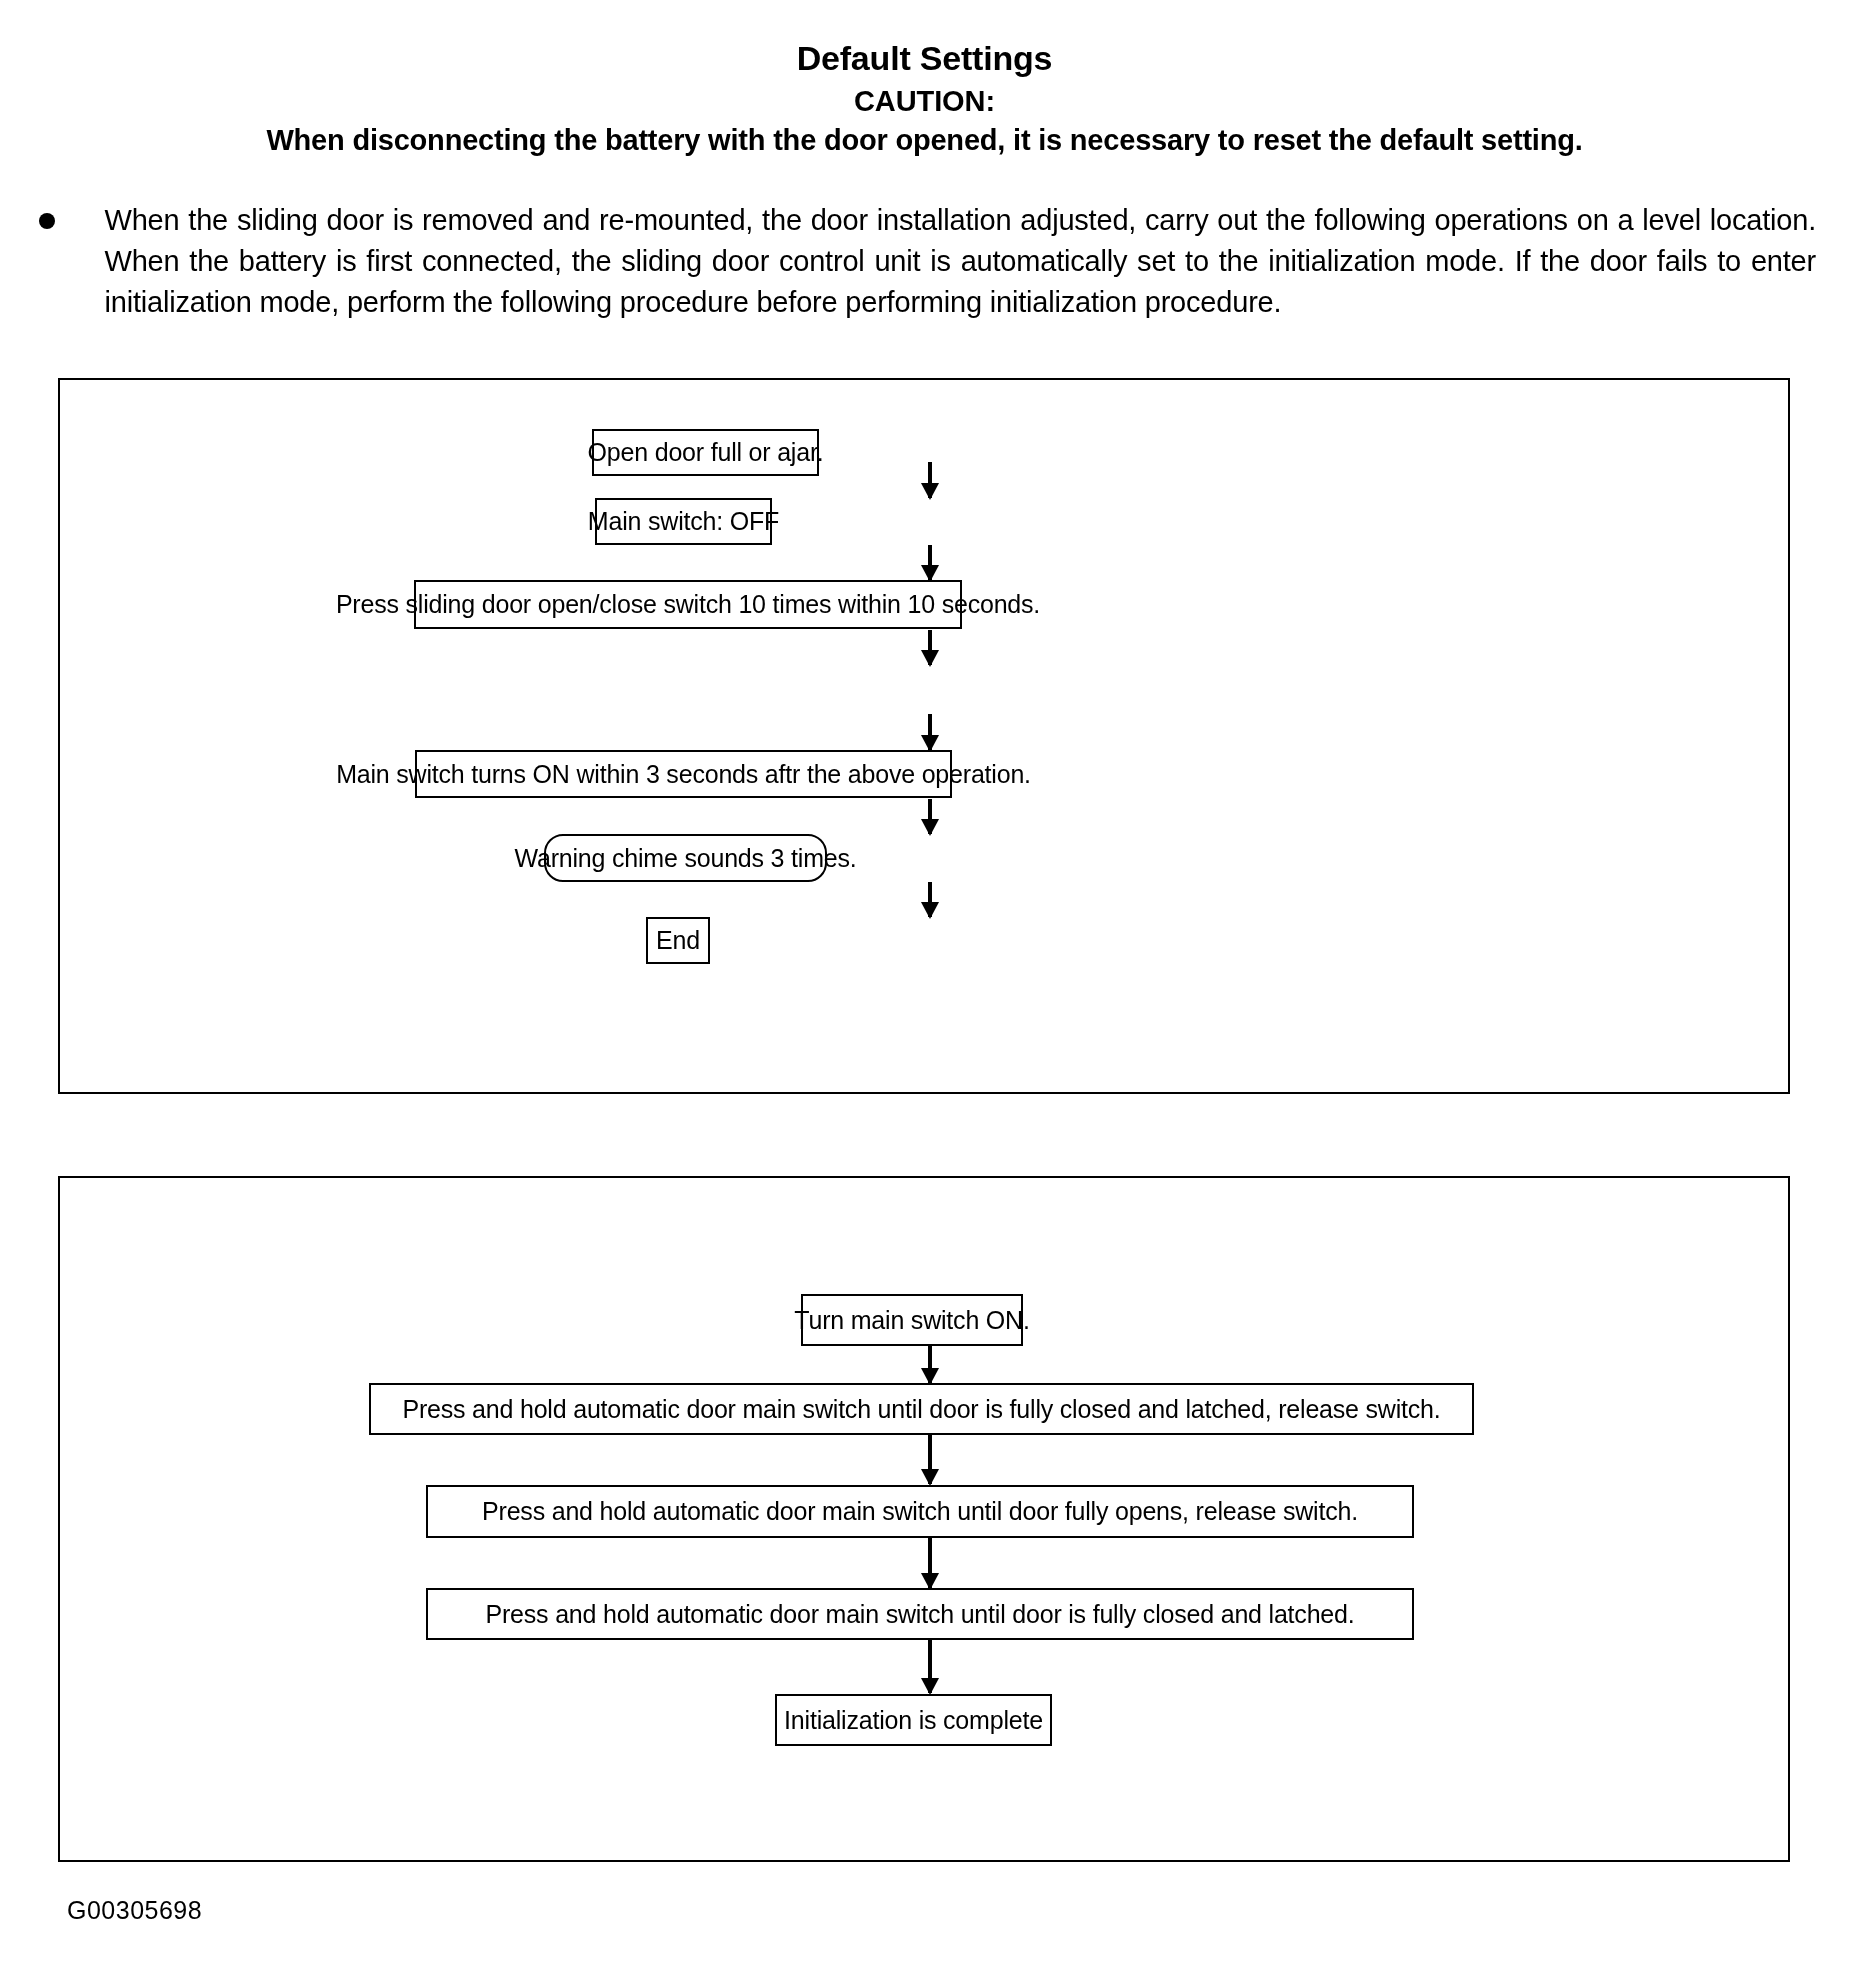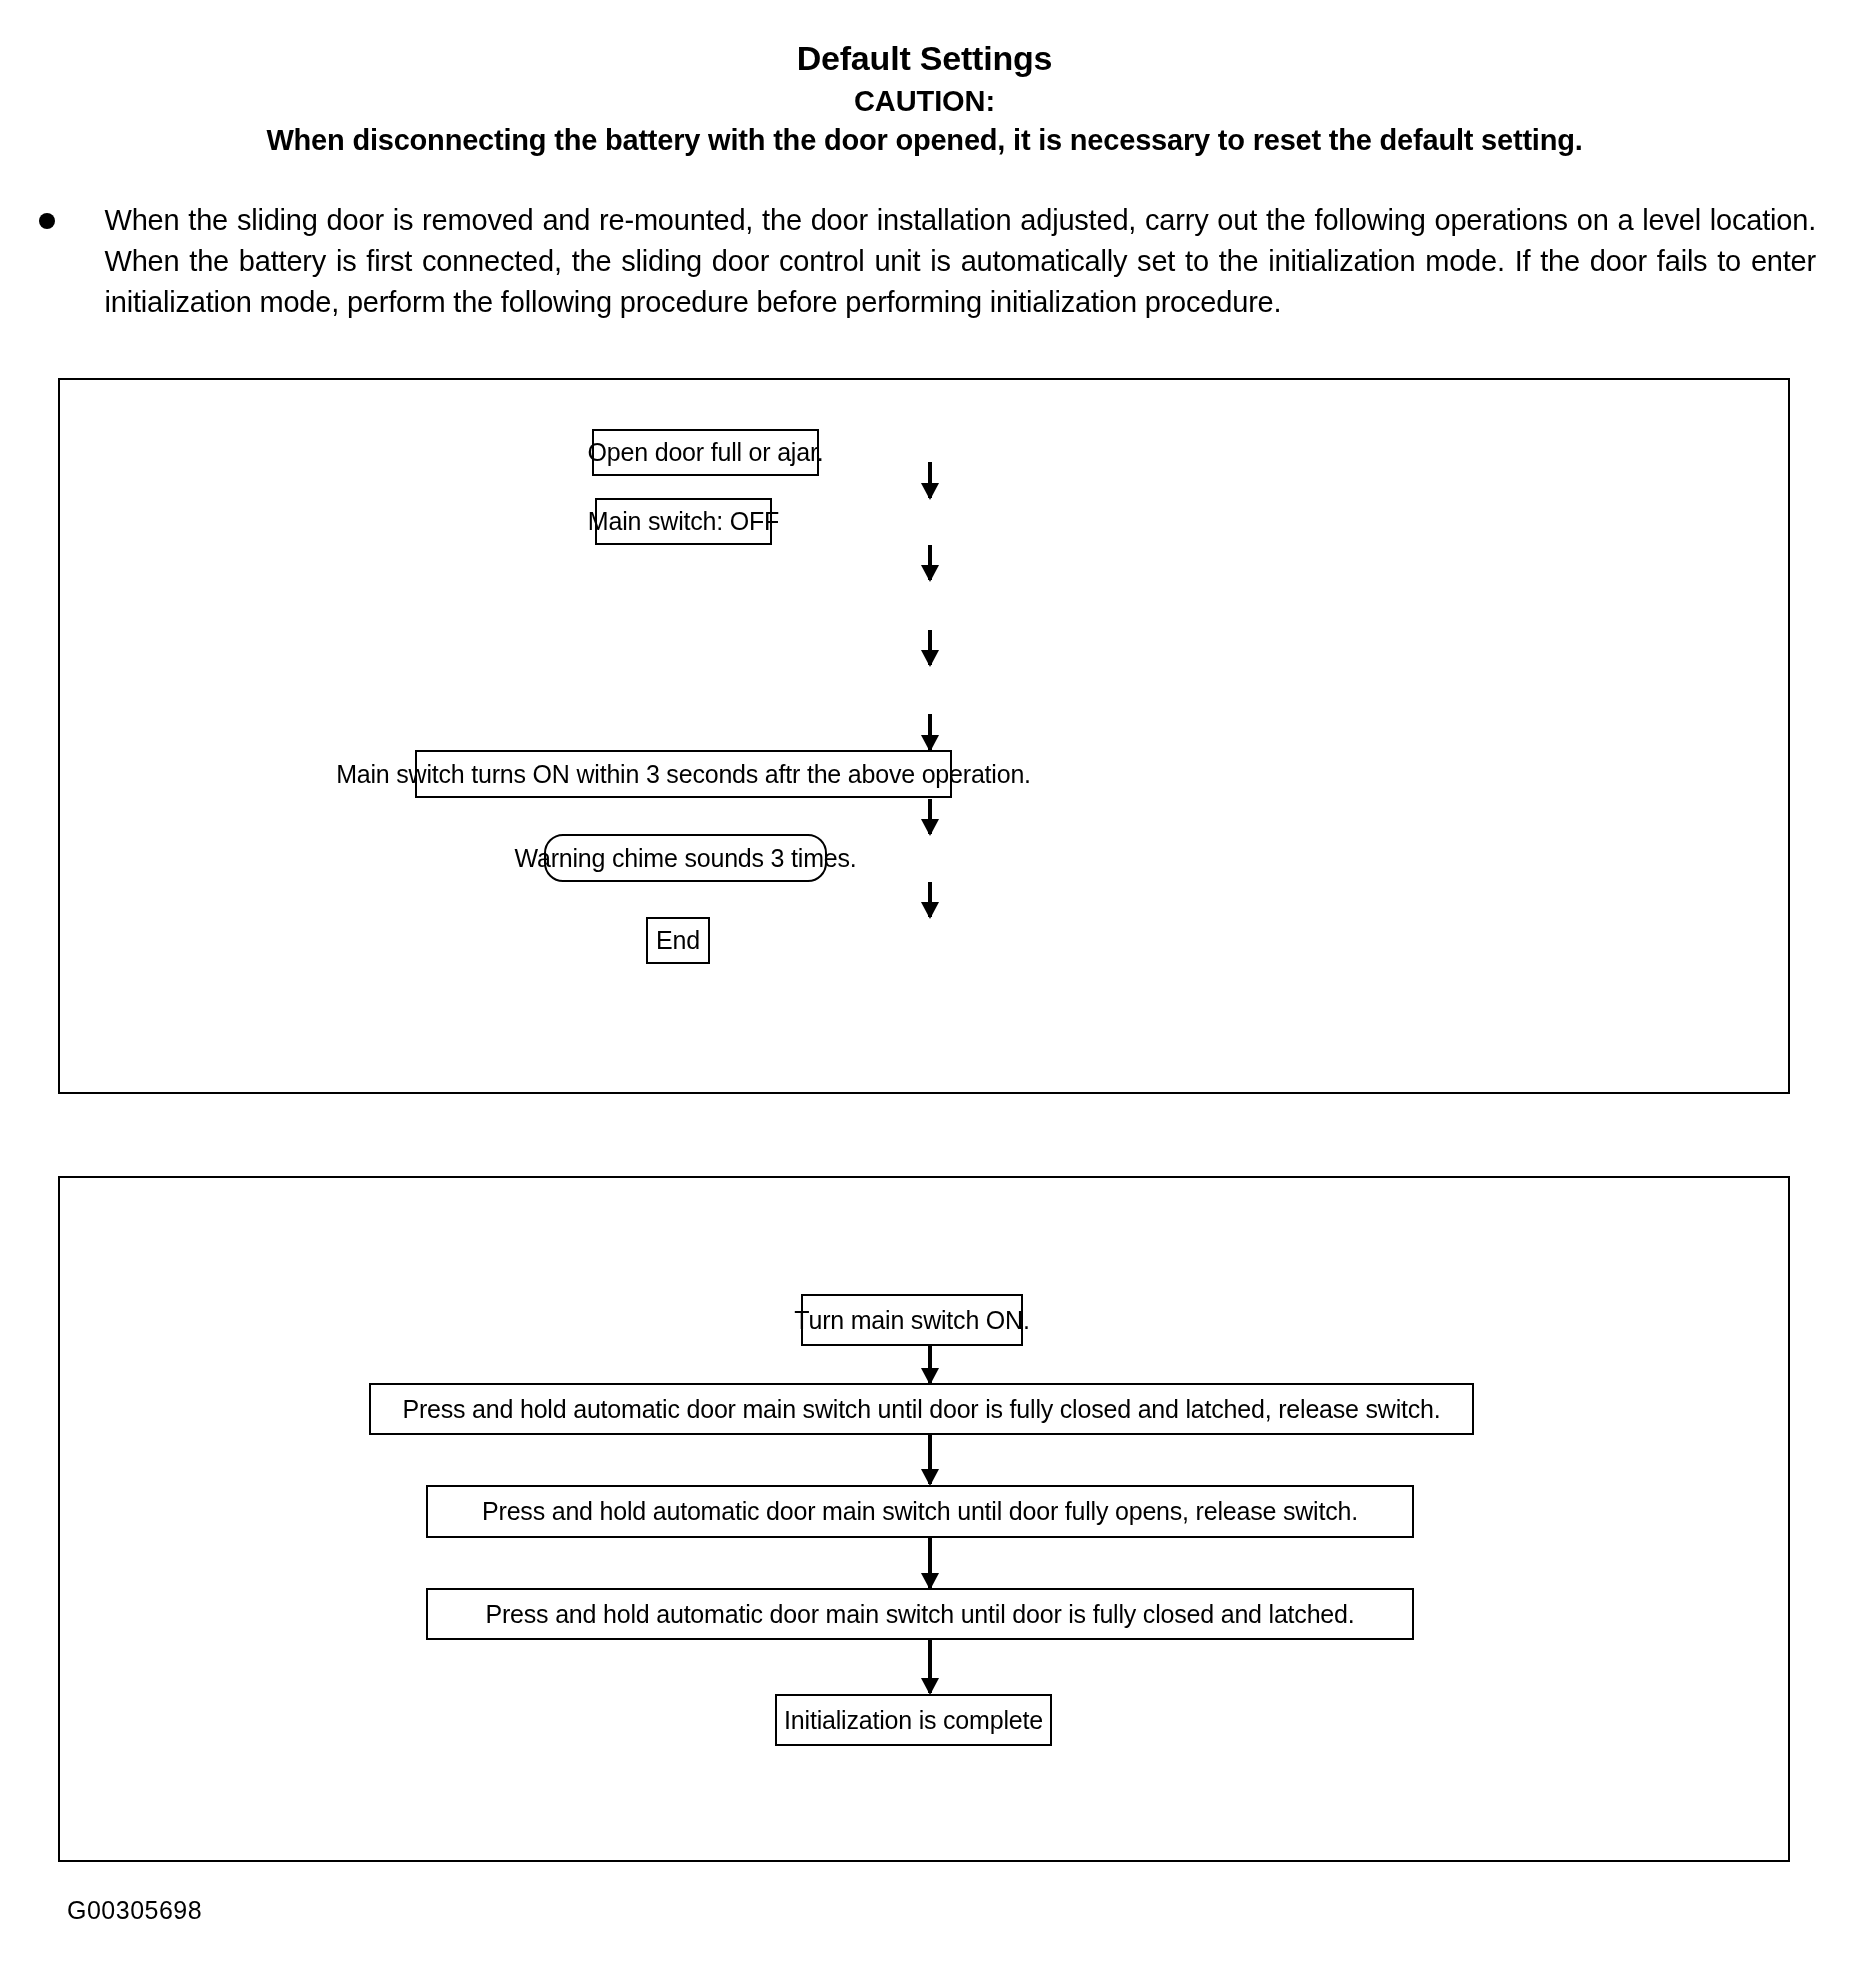--- a/index.html
+++ b/index.html
@@ -166,20 +166,21 @@
 
   <div class="frame" id="frame-1">
     <div class="flow">
 
       <div class="node" style="left:532px; top:35px; width:227px; height:47px;margin-top:14px;">Open door full or ajar.</div>
       <div class="connector" style="left:868px; top:82px; height:36px;"></div>
 
       <div class="node" style="left:535px; top:118px; width:177px; height:47px;">Main switch: OFF</div>
       <div class="connector" style="left:868px; top:165px; height:35px;"></div>
 
+      <div class="node" style="left:354px; top:200px; width:548px; height:49px;">Press sliding door open/close switch 10 times within 10 seconds.</div>
       <div class="connector" style="left:868px; top:250px; height:35px;"></div>
 
       <div class="connector" style="left:868px; top:334px; height:36px;"></div>
 
       <div class="node" style="left:355px; top:370px; width:537px; height:48px;">Main switch turns ON within 3 seconds aftr the above operation.</div>
       <div class="connector" style="left:868px; top:419px; height:35px;"></div>
 
       <div class="node" style="left:484px; top:454px; width:283px; height:48px;border-radius:19px;">Warning chime sounds 3 times.</div>
       <div class="connector" style="left:868px; top:502px; height:35px;"></div>
 

